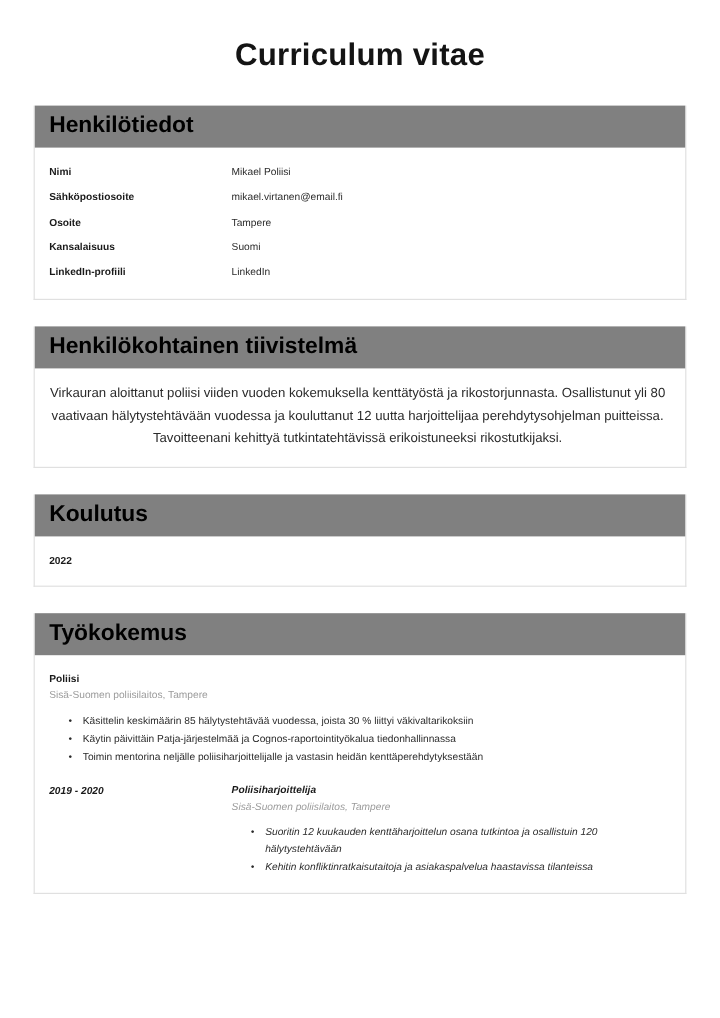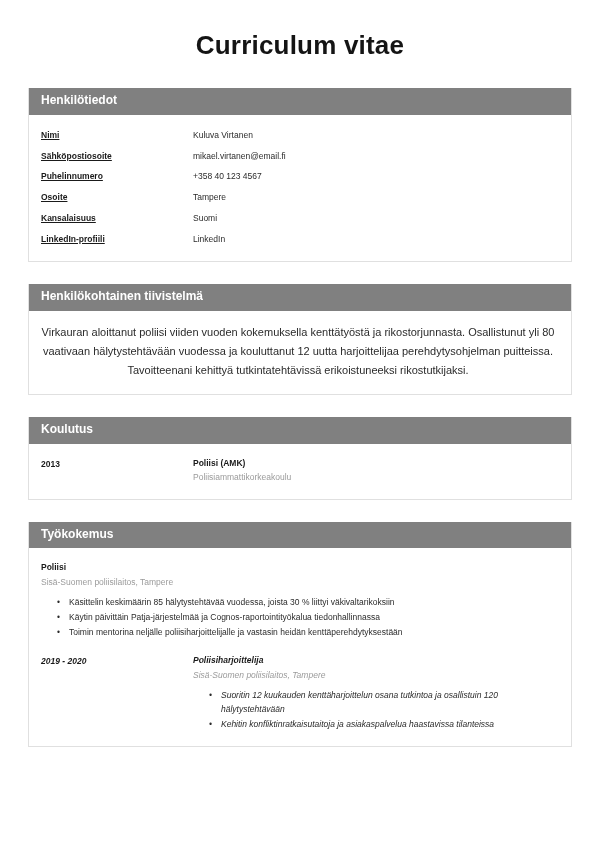--- a/index.html
+++ b/index.html
@@ -38,22 +38,22 @@
   }
   .card {
     border: 1px solid #e0e0e0;
     border-top: none;
     background: #ffffff;
     margin-bottom: 22px;
     box-sizing: border-box;
   }
   .card-header {
     background: #808080;
-    color: #ffffff;
-    font-size: 12px;
+    color: #000000;
+    font-size: 19px;
     font-weight: bold;
     padding: 6px 12px 7px 12px;
     line-height: 1.15;
     box-sizing: border-box;
   }
   .card-body {
     padding: 10px 12px 12px 12px;
     box-sizing: border-box;
   }
 
@@ -63,21 +63,20 @@
     align-items: flex-start;
     padding: 4px 0 4px 0;
   }
   .info-label {
     width: 152px;
     flex: 0 0 152px;
     font-size: 8.5px;
     font-weight: bold;
     color: #1a1a1a;
     line-height: 1.5;
-    text-decoration: underline;
   }
   .info-value {
     font-size: 8.5px;
     color: #2b2b2b;
     line-height: 1.5;
   }
 
   
   .summary-text {
     font-size: 11px;
@@ -153,32 +152,28 @@
   <h1 class="doc-title">Curriculum vitae</h1>
 
   <div class="cards">
 
     <section class="card">
       <div class="card-header">Henkilötiedot</div>
       <div class="card-body">
 
         <div class="info-row">
           <div class="info-label">Nimi</div>
-          <div class="info-value">Kuluva Virtanen</div>
+          <div class="info-value">Mikael Poliisi</div>
         </div>
 
         <div class="info-row">
           <div class="info-label">Sähköpostiosoite</div>
           <div class="info-value">mikael.virtanen@email.fi</div>
         </div>
 
-        <div class="info-row">
-          <div class="info-label">Puhelinnumero</div>
-          <div class="info-value">+358 40 123 4567</div>
-        </div>
 
         <div class="info-row">
           <div class="info-label">Osoite</div>
           <div class="info-value">Tampere</div>
         </div>
 
         <div class="info-row">
           <div class="info-label">Kansalaisuus</div>
           <div class="info-value">Suomi</div>
         </div>
@@ -196,25 +191,21 @@
       <div class="card-body">
         <p class="summary-text">Virkauran aloittanut poliisi viiden vuoden kokemuksella kenttätyöstä ja rikostorjunnasta. Osallistunut yli 80 vaativaan hälytystehtävään vuodessa ja kouluttanut 12 uutta harjoittelijaa perehdytysohjelman puitteissa. Tavoitteenani kehittyä tutkintatehtävissä erikoistuneeksi rikostutkijaksi.</p>
       </div>
     </section>
 
     <section class="card">
       <div class="card-header">Koulutus</div>
       <div class="card-body">
 
         <div class="entry">
-          <div class="entry-date">2013</div>
-          <div class="entry-main">
-            <div class="entry-title">Poliisi (AMK)</div>
-            <div class="entry-sub">Poliisiammattikorkeakoulu</div>
-          </div>
+          <div class="entry-date">2022</div>
         </div>
 
       </div>
     </section>
 
     <section class="card">
       <div class="card-header">Työkokemus</div>
       <div class="card-body">
 
         <div class="entry">

